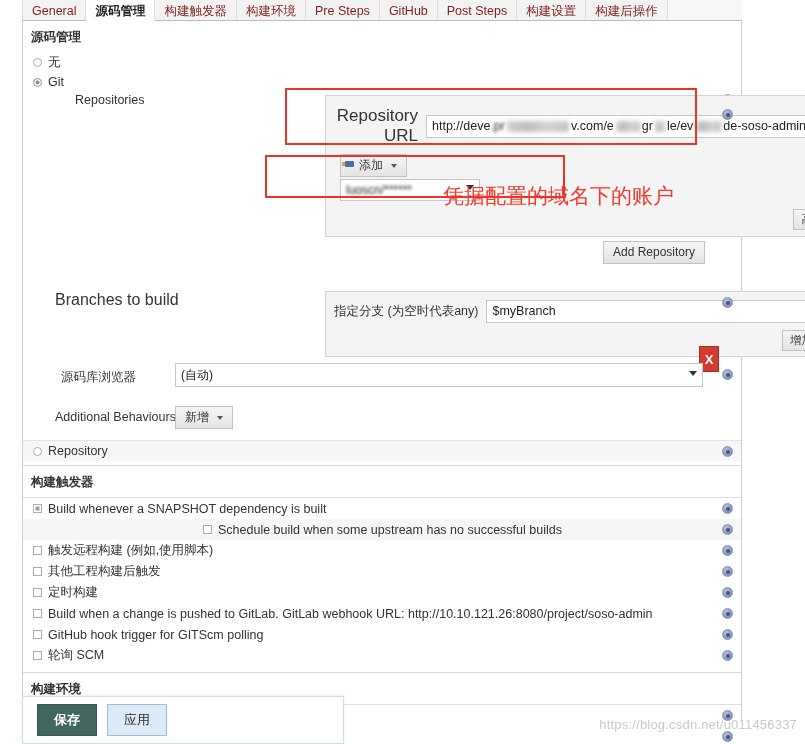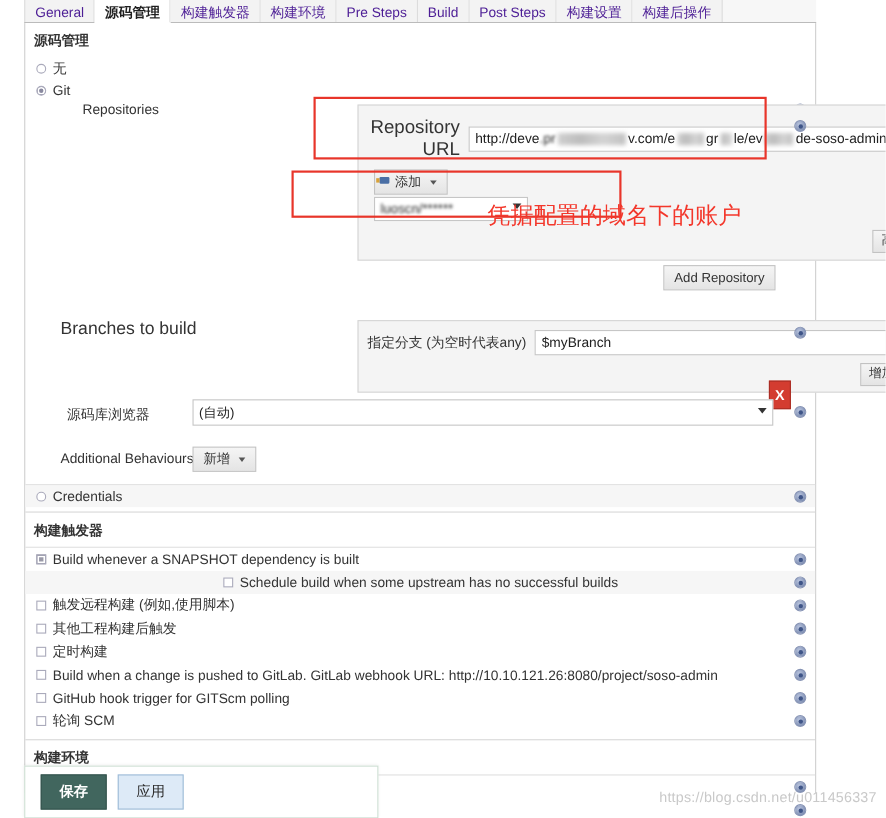--- a/index.html
+++ b/index.html
@@ -17,21 +17,21 @@
   
   .tabbar {
     position: absolute; left: 22px; top: 0; width: 720px; height: 21px;
     border-bottom: 1px solid #bbb;
     background: #f7f7f7;
     display: flex; align-items: stretch;
   }
   .tab {
     padding: 2px 9px 1px 9px;
     font-size: 12.5px;
-    color: #4c1d95;
+    color: #7f1d1d;
     line-height: 19px;
     border-right: 1px solid #dcdcdc;
     white-space: nowrap;
     background: #f3f3f3;
   }
   .tab:first-child { border-left: 1px solid #dcdcdc; }
   .tab.active {
     color: #1f1f1f; font-weight: bold; background: #ffffff;
     border-bottom: 1px solid #ffffff;
     margin-bottom: -1px;
@@ -187,21 +187,21 @@
 <body>
 
 <div class="page">
 
   <div class="tabbar">
     <div class="tab">General</div>
     <div class="tab active">源码管理</div>
     <div class="tab">构建触发器</div>
     <div class="tab">构建环境</div>
     <div class="tab">Pre Steps</div>
-    <div class="tab">Build</div>
+    <div class="tab">GitHub</div>
     <div class="tab">Post Steps</div>
     <div class="tab">构建设置</div>
     <div class="tab">构建后操作</div>
   </div>
 
   <div class="formframe">
 
     <div class="sect-title">源码管理</div>
 
     <div class="radio-row" style="padding-left:10px;">
@@ -296,21 +296,21 @@
       <div style="position:absolute;left:152px;top:0px;">
         <span class="btn">
           <span>新增</span>
           <span class="caretdown"></span>
         </span>
       </div>
     </div>
 
     <div class="radio-row alt" style="padding-left:10px;border-top:1px solid #e3e3e3;height:21px;">
       <span class="radio"></span>
-      <span>Credentials</span>
+      <span>Repository</span>
       <span class="help" style="top:5px;"></span>
     </div>
 
     <div class="sect-rule" style="margin-top:4px;"></div>
 
     <div class="sect-title">构建触发器</div>
     <div style="border-bottom:1px solid #e0e0e0;"></div>
 
     <div class="check-row" style="height:21px;">
       <span class="cbox on"></span>

